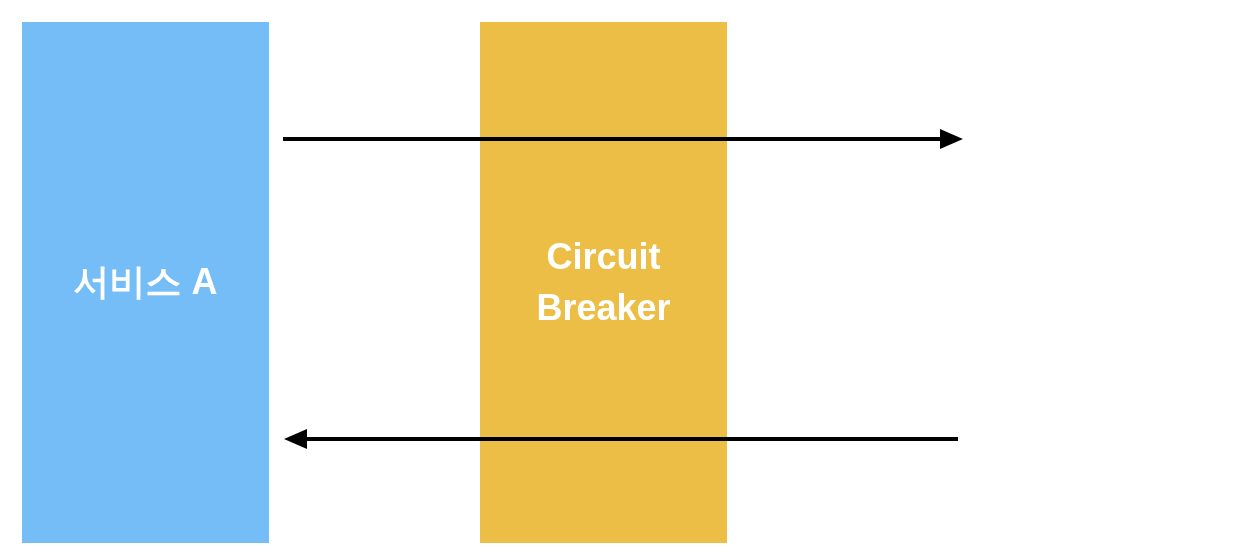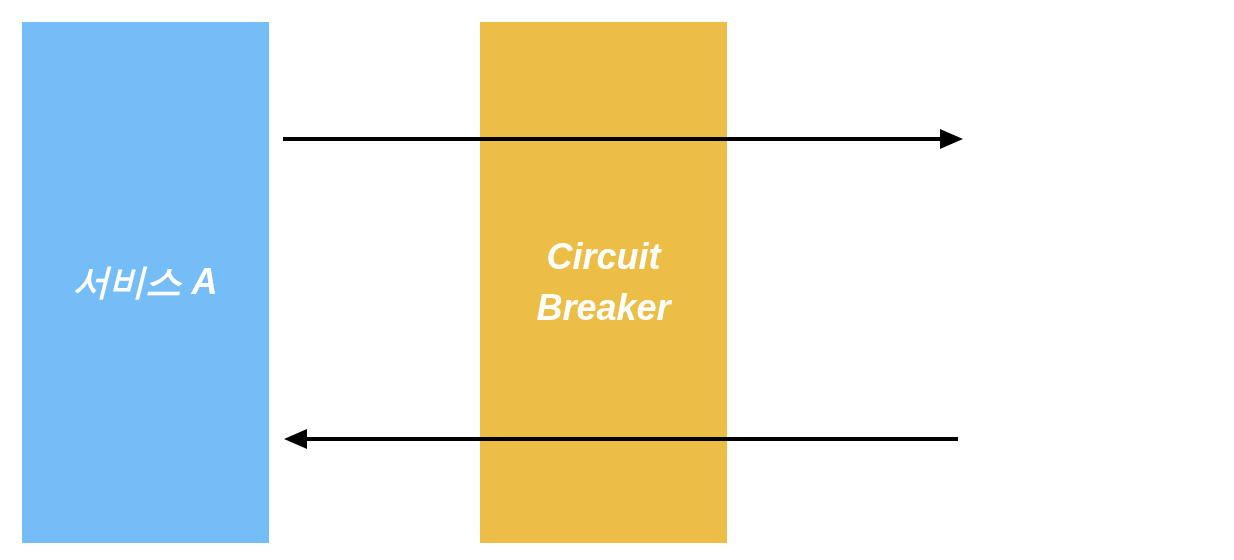--- a/index.html
+++ b/index.html
@@ -7,21 +7,20 @@
     padding: 0;
     background: var(--background, #ffffff);
     font-family: "Liberation Sans", "DejaVu Sans", sans-serif;
   }
   .canvas {
     position: relative;
     width: 1234px;
     height: 560px;
     background: var(--background, #ffffff);
     overflow: hidden;
-    font-style: italic;
   }
   .node {
     position: absolute;
     top: 22px;
     height: 521px;
     display: flex;
     align-items: center;
     justify-content: center;
   }
   .node-label {

